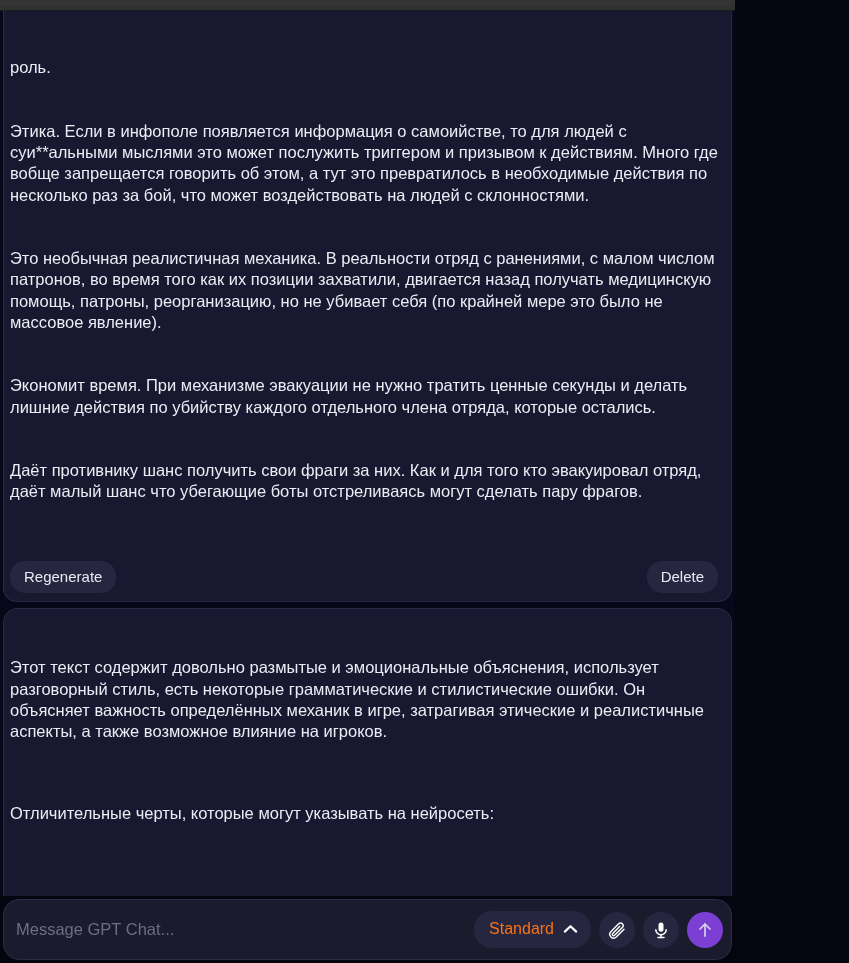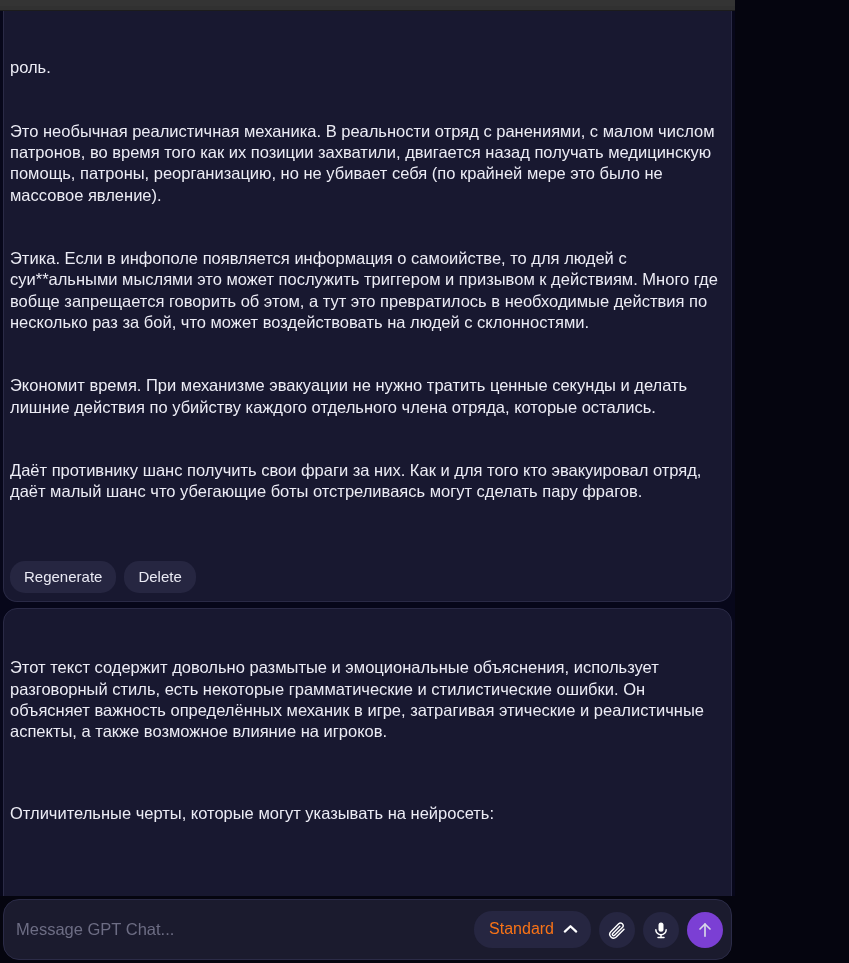--- a/index.html
+++ b/index.html
@@ -99,21 +99,21 @@
     left: 15px;
     top: 9px;
     width: 4px;
     height: 4px;
     background: #ececf5;
     border-radius: 50%;
   }
 
   .msg-actions {
     display: flex;
-    justify-content: flex-start;
+    justify-content: space-between;
     gap: 8px;
     margin-top: 16px;
     padding-right: 3px;
   }
 
   .chip {
     background: #262641;
     border: none;
     border-radius: 15px;
     color: #eaeaf4;
@@ -193,22 +193,22 @@
 
   <div class="top-strip">
     <div class="top-strip-thumb"></div>
   </div>
 
   <div class="chat-area">
 
     <div class="msg first">
       <div class="msg-body">
         <p>роль.</p>
+        <p>Этика. Если в инфополе появляется информация о самоийстве, то для людей с суи**альными мыслями это может послужить триггером и призывом к действиям. Много где вобще запрещается говорить об этом, а тут это превратилось в необходимые действия по несколько раз за бой, что может воздействовать на людей с склонностями.</p>
         <p>Это необычная реалистичная механика. В реальности отряд с ранениями, с малом числом патронов, во время того как их позиции захватили, двигается назад получать медицинскую помощь, патроны, реорганизацию, но не убивает себя (по крайней мере это было не массовое явление).</p>
-        <p>Этика. Если в инфополе появляется информация о самоийстве, то для людей с суи**альными мыслями это может послужить триггером и призывом к действиям. Много где вобще запрещается говорить об этом, а тут это превратилось в необходимые действия по несколько раз за бой, что может воздействовать на людей с склонностями.</p>
         <p>Экономит время. При механизме эвакуации не нужно тратить ценные секунды и делать лишние действия по убийству каждого отдельного члена отряда, которые остались.</p>
         <p>Даёт противнику шанс получить свои фраги за них. Как и для того кто эвакуировал отряд, даёт малый шанс что убегающие боты отстреливаясь могут сделать пару фрагов.</p>
       </div>
       <div class="msg-actions">
         <button class="chip">Regenerate</button>
         <button class="chip">Delete</button>
       </div>
     </div>
 
     <div class="msg">

